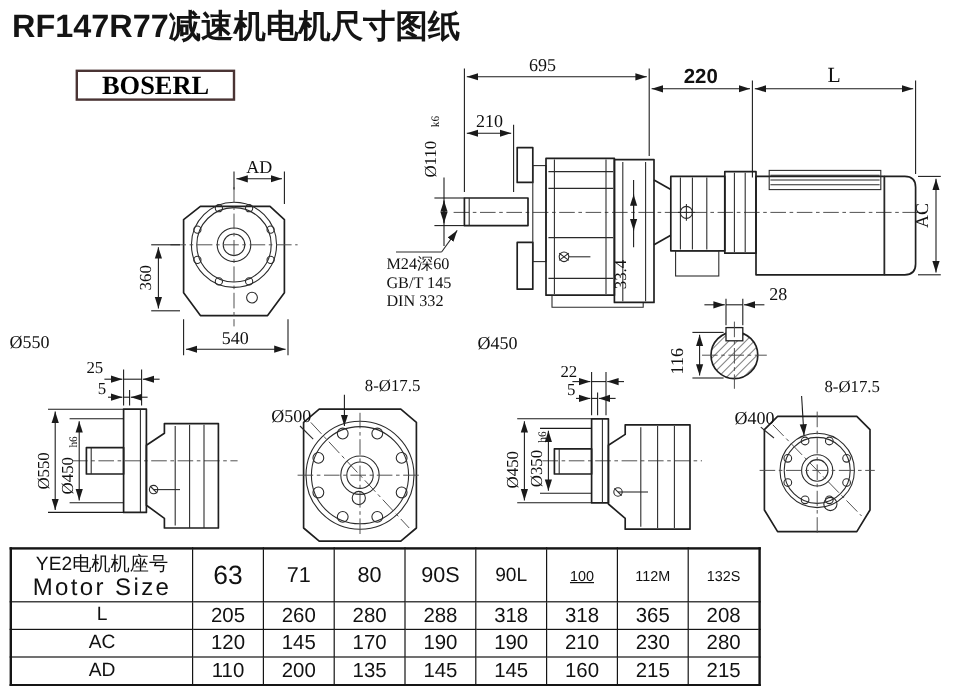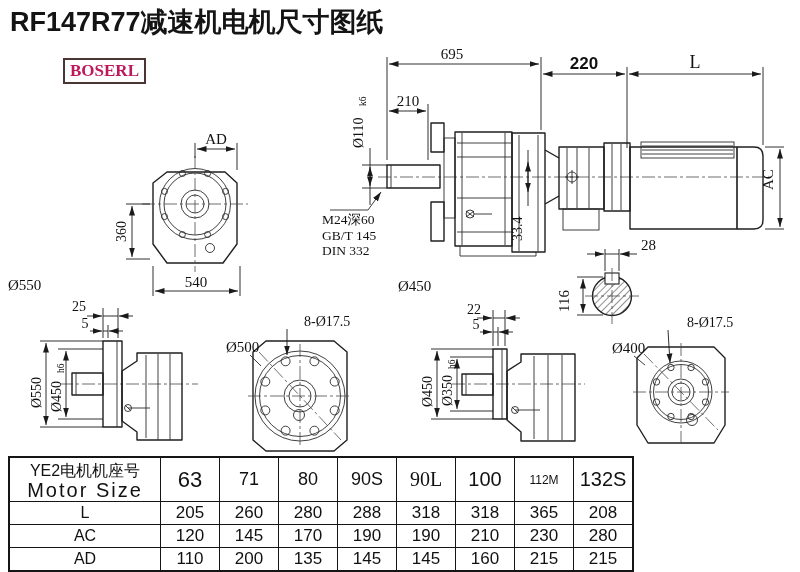--- a/index.html
+++ b/index.html
@@ -1,22 +1,22 @@
 <!DOCTYPE html>
 <html><head>
 <meta charset="utf-8">
 <style>
   html,body{margin:0;padding:0;}
   body{width:800px;height:572px;background:#fff;position:relative;overflow:hidden;
        font-family:"Liberation Sans",sans-serif;color:#111;}
   .title{position:absolute;left:10px;top:4px;margin:0;font-size:27px;font-weight:bold;
          color:#141414;font-family:"Liberation Sans",sans-serif;white-space:nowrap;}
-  .logo{position:absolute;left:63px;top:58px;border:2px solid #4a3434;color:#be185d;
-        font-family:"Liberation Serif",serif;font-weight:bold;font-size:17px;
-        padding:0 5px;line-height:22px;background:#fff;}
+  .logo{position:absolute;left:63px;top:58px;border:2px solid #4a3434;color:#000000;
+        font-family:"Liberation Serif",serif;font-weight:bold;font-size:22px;
+        padding:0 20px;line-height:22px;background:#fff;}
   svg.draw{position:absolute;left:0;top:0;}
   
   .o{fill:none;stroke:#1f1f1f;stroke-width:1.4;stroke-linejoin:round;}
   .i{fill:none;stroke:#2a2a2a;stroke-width:0.9;}
   .d{fill:none;stroke:#1a1a1a;stroke-width:0.9;}
   .cl{fill:none;stroke:#4a4a4a;stroke-width:0.8;stroke-dasharray:13 3 3 3;}
   text.dim{font-family:"Liberation Serif",serif;font-size:15px;fill:#111;}
   text.dims{font-family:"Liberation Serif",serif;font-size:14px;fill:#111;}
   text.dimb{font-family:"Liberation Sans",sans-serif;font-weight:bold;font-size:17px;fill:#111;}
   text.dimL{font-family:"Liberation Serif",serif;font-size:18px;fill:#111;}
@@ -322,24 +322,24 @@
   <thead>
     <tr class="hdr">
       <th class="col-label">
         <span class="hdr-cn">YE2电机机座号</span>
         <span class="hdr-en">Motor Size</span>
       </th>
     <th class="col-num" style="font-size: 22px;">63</th>
         <th class="col-num" style="font-size: 18px; text-align: center;">71</th>
         <th class="col-num" style="font-size: 18px; margin-left: 28px;">80</th>
         <th class="col-num" style="font-size: 18px;">90S</th>
-        <th class="col-num" style="font-size: 20px; font-family: Liberation Serif, serif;">90L</th>
-        <th class="col-num" style="font-size: 20px;">100</th>
+        <th class="col-num" style="font-size: 16px;">90L</th>
+        <th class="col-num" style="font-size: 12px; text-decoration: underline;">100</th>
         <th class="col-num" style="font-size: 12px;">112M</th>
-        <th class="col-num" style="font-size: 20px;">132S</th>
+        <th class="col-num" style="font-size: 12px;">132S</th>
       </tr>
   </thead>
   <tbody>
       <tr class="data">
         <td style="font-size: 16px;">L</td>
         <td>205</td>
         <td>260</td>
         <td>280</td>
         <td>288</td>
         <td>318</td>

